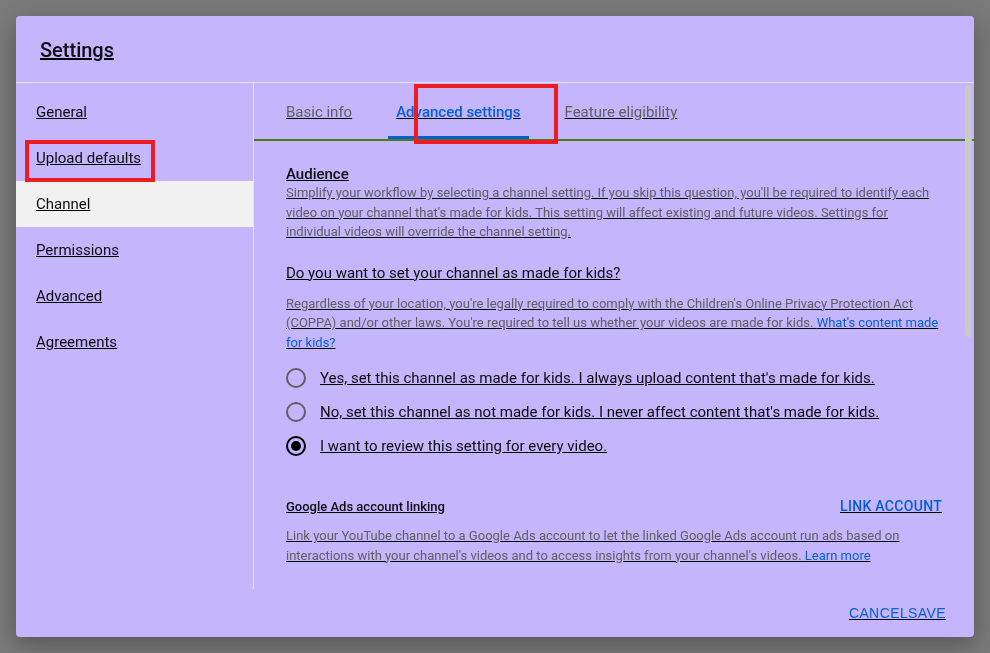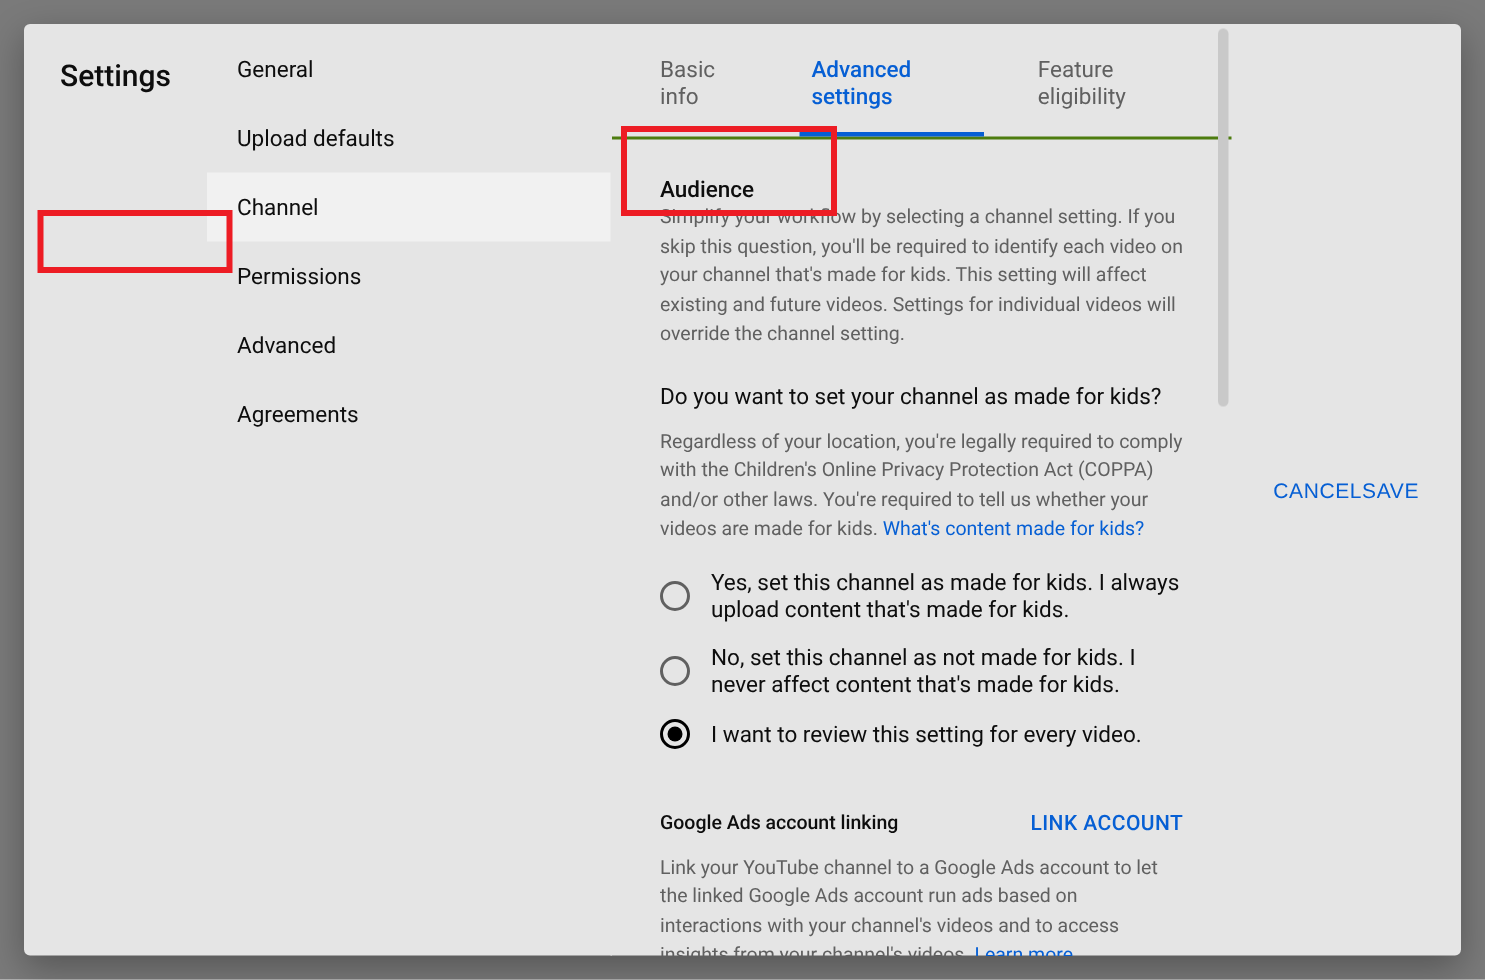--- a/index.html
+++ b/index.html
@@ -11,42 +11,43 @@
     height: 653px;
     overflow: hidden;
     position: relative;
   }
   .dialog {
     position: absolute;
     top: 16px;
     left: 16px;
     right: 16px;
     bottom: 16px;
-    background: #e5e5e5;
+    background: #c4b5fd;
     border-radius: 4px;
     box-shadow: 0 8px 24px rgba(0,0,0,0.3);
     display: flex;
-    flex-direction: row;
+    flex-direction: column;
+    text-decoration: underline;
   }
   .dialog-header {
     padding: 22px 24px 20px 24px;
   }
   .dialog-title {
     font-size: 20px;
     font-weight: 500;
     color: #0d0d0d;
   }
   .dialog-body {
     flex: 1;
     display: flex;
     border-top: 1px solid #e5e5e5;
     min-height: 0;
   }
   .sidebar {
-    width: 270px;
+    width: 238px;
     border-right: 1px solid #e5e5e5;
     padding: 6px 0;
     flex-shrink: 0;
   }
   .sidebar-item {
     padding: 14px 20px;
     font-size: 15px;
     color: #0d0d0d;
     cursor: pointer;
   }
@@ -152,20 +153,21 @@
     display: none;
   }
   .radio-outer.checked .radio-inner { display: block; }
   .radio-label {
     font-size: 15px;
     color: #0d0d0d;
   }
   .ads-row {
     display: flex;
     justify-content: space-between;
+    align-items: center;
     margin-bottom: 12px;
   }
   .ads-heading {
     font-size: 13px;
     font-weight: 500;
     color: #0d0d0d;
   }
   .link-account {
     font-size: 14px;
     font-weight: 500;

